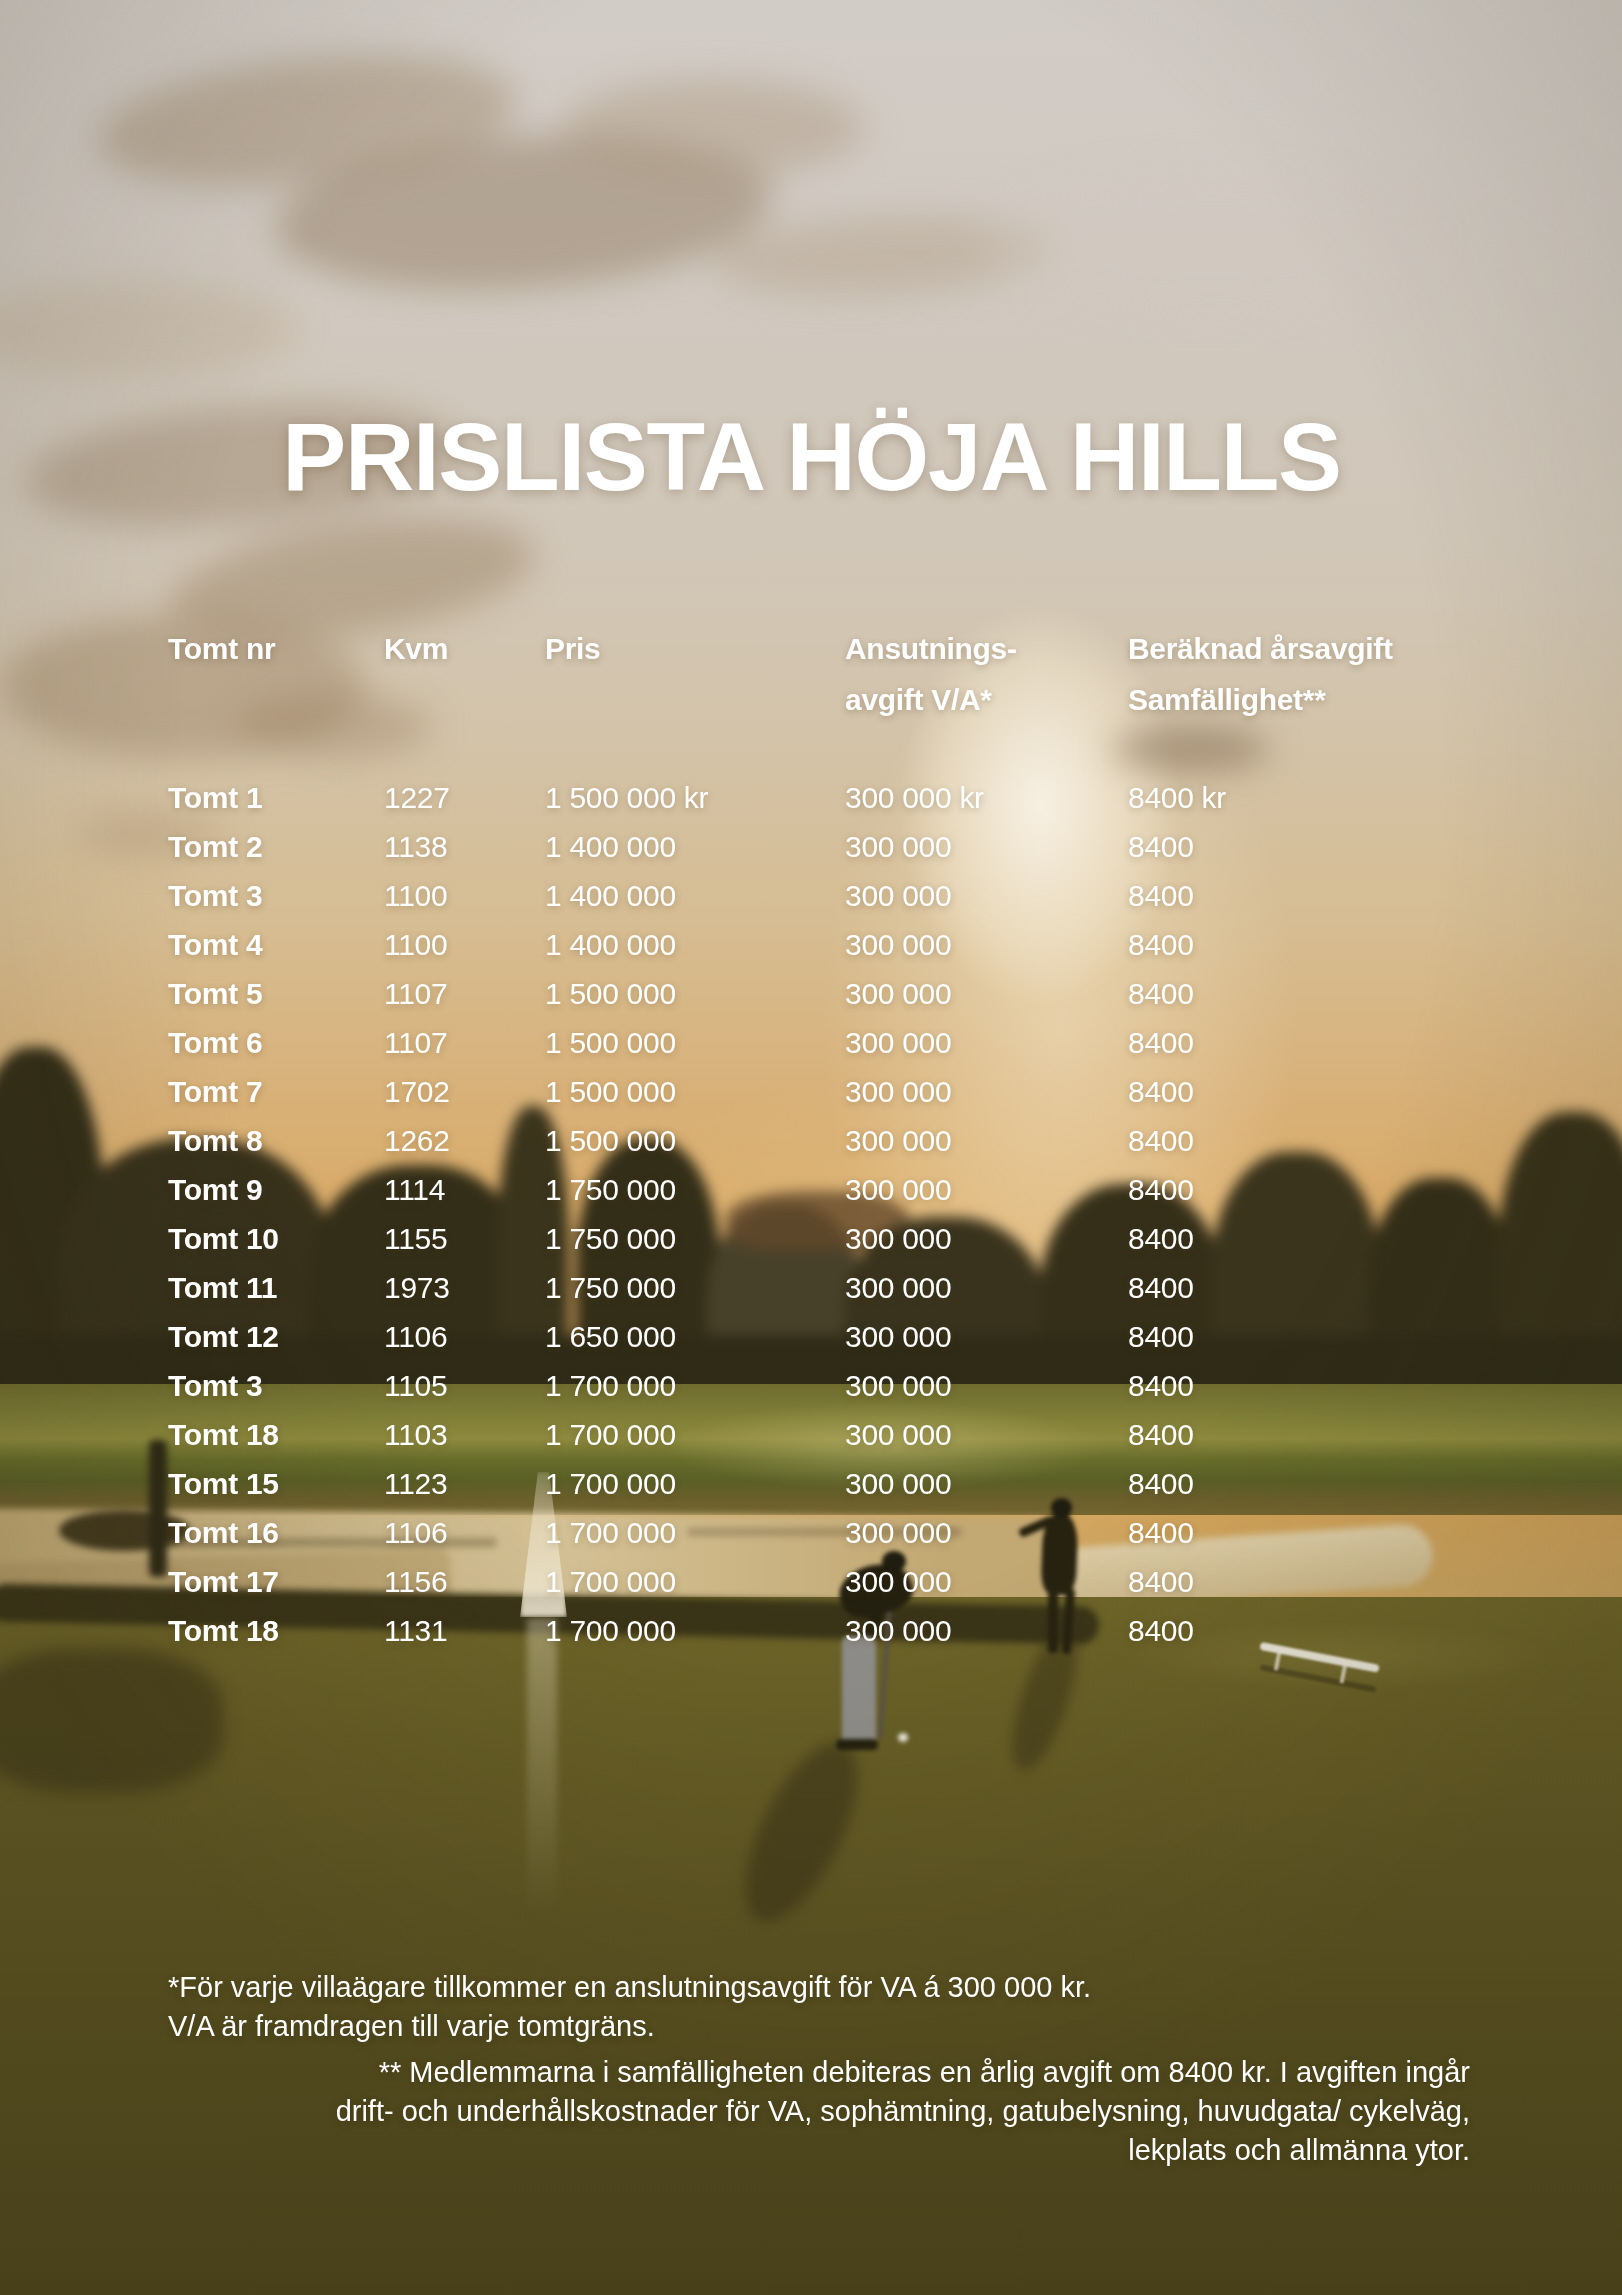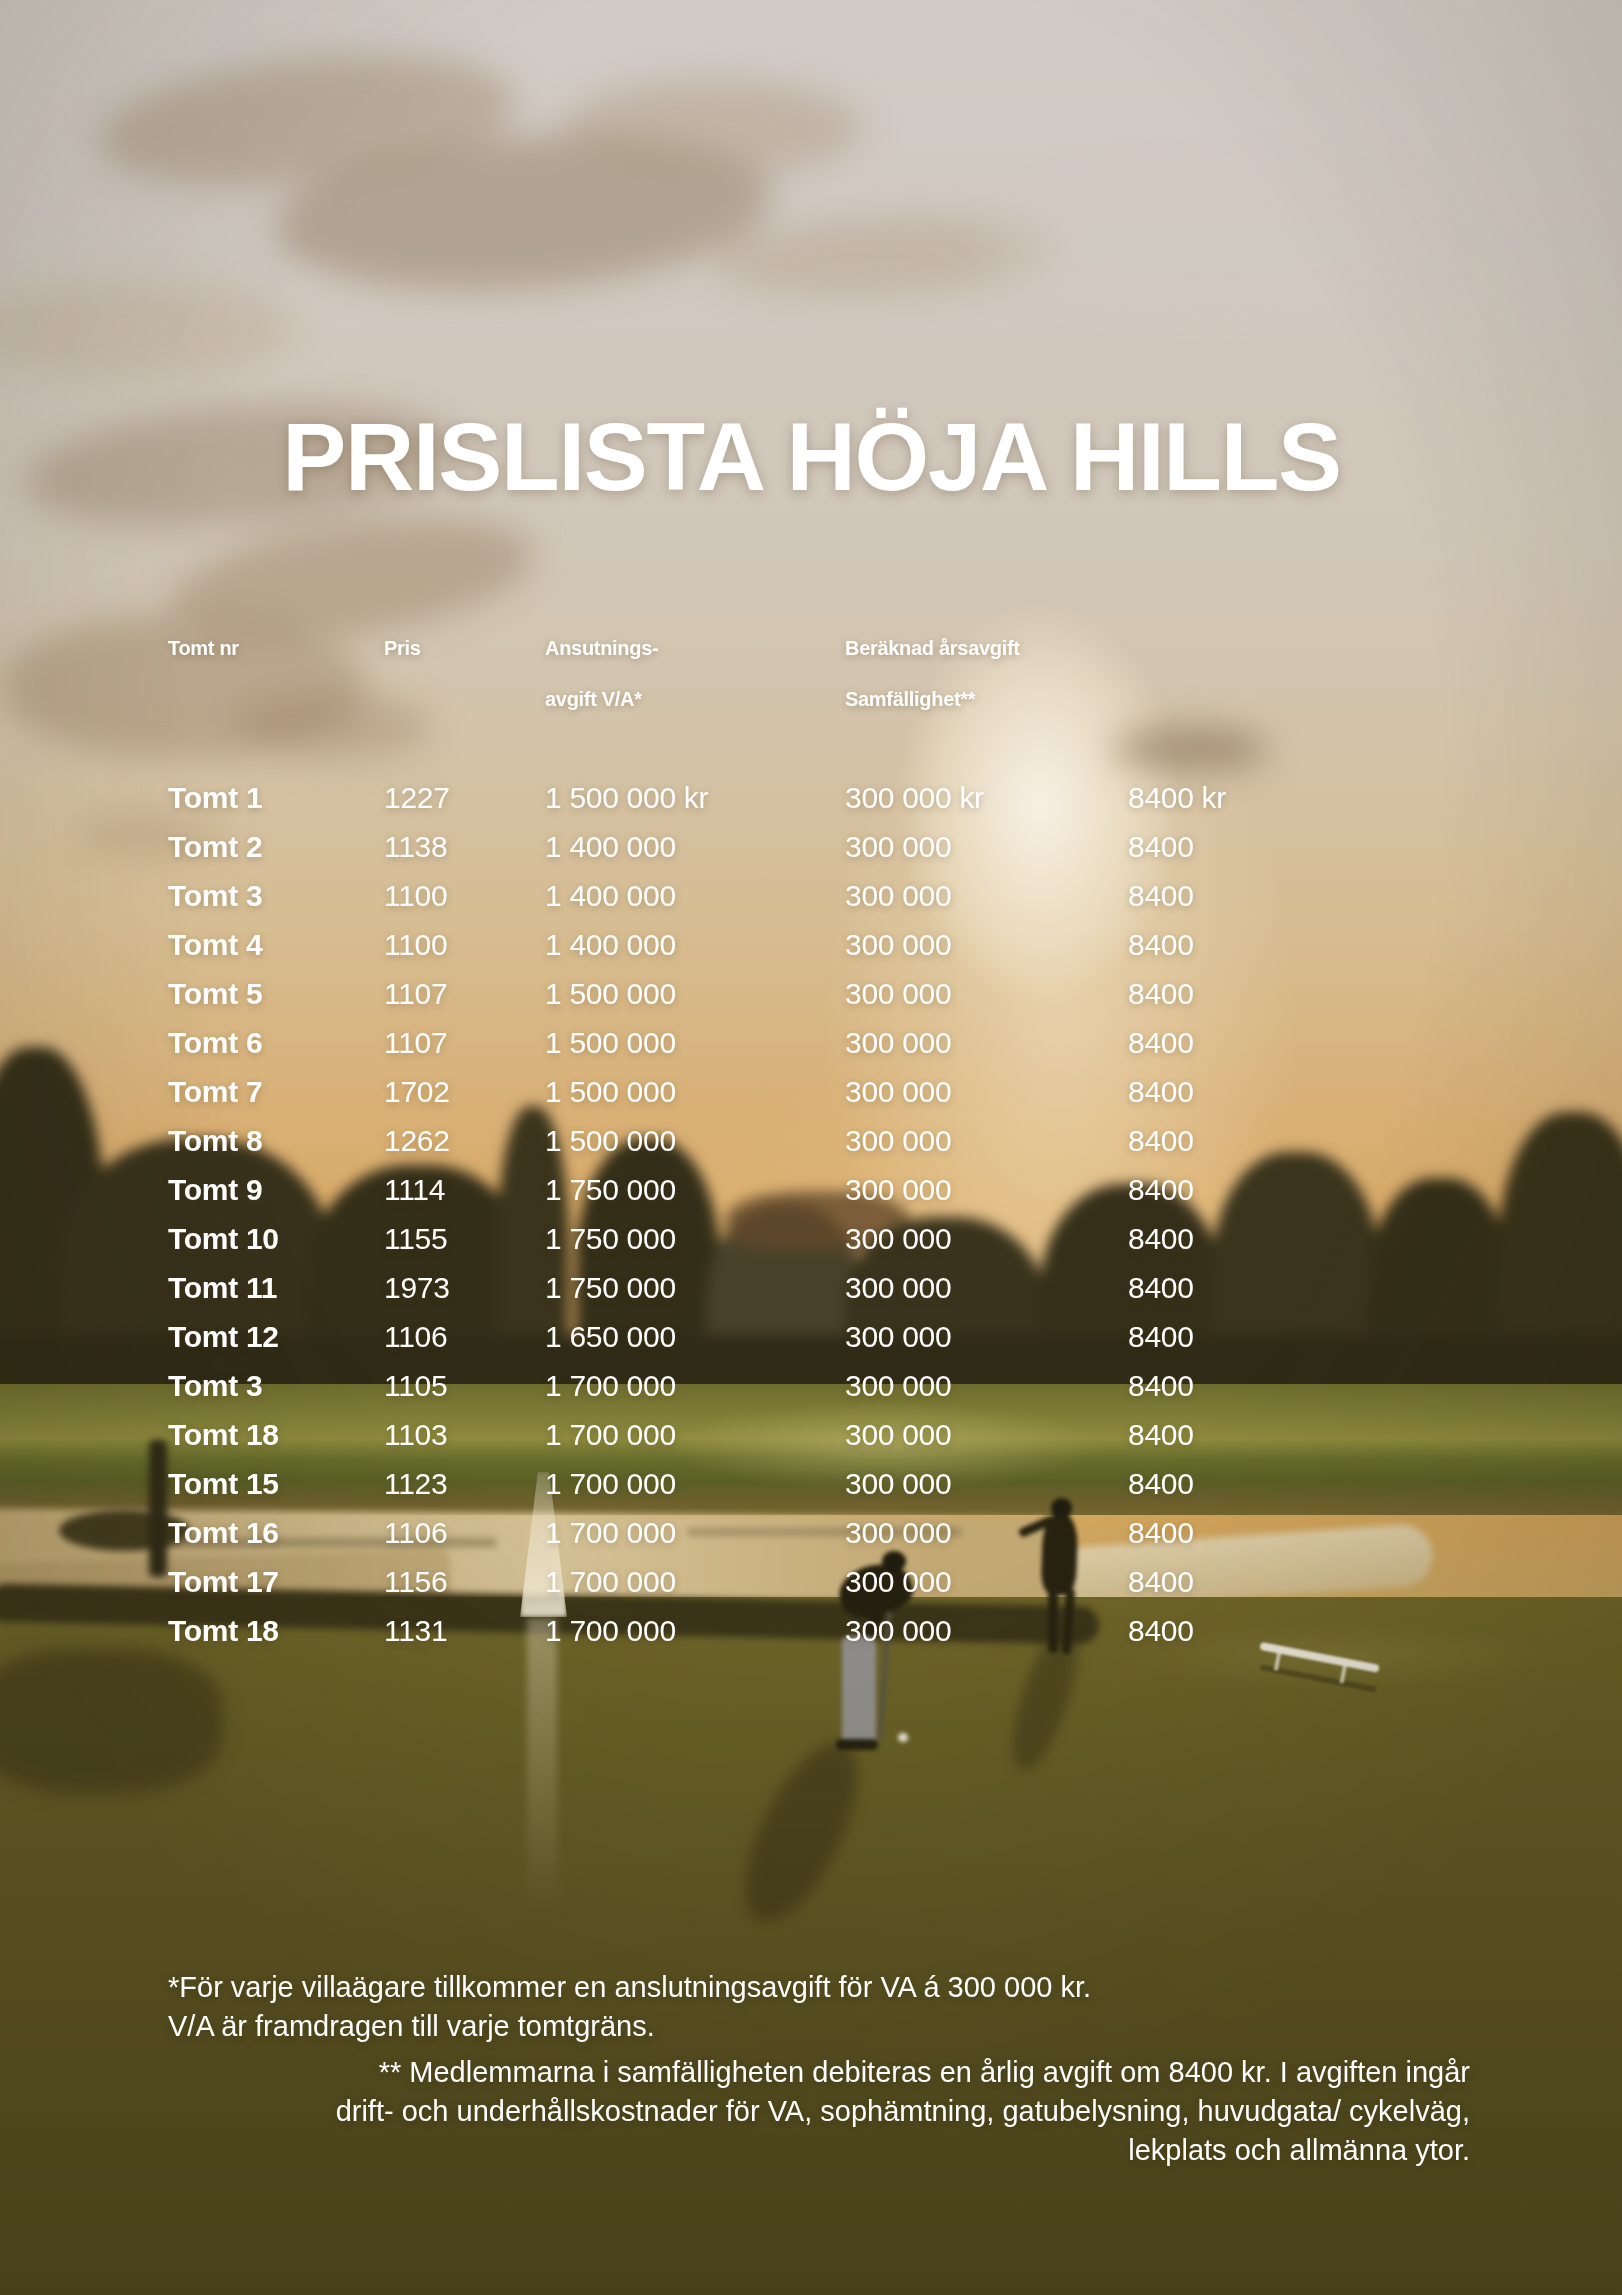--- a/index.html
+++ b/index.html
@@ -142,21 +142,21 @@
     position:absolute; left:0; top:340px; width:1623px;
     text-align:center; font-size:96px; font-weight:700; letter-spacing:-1.3px;
     line-height:105px; white-space:nowrap;
     text-shadow:0 2.6px 11.8px rgba(80,55,20,.28);
   }
   .thead,.trow{
     display:grid; grid-template-columns:216px 161px 300px 283px 1fr;
     position:relative;
   }
   .thead{position:absolute; left:168px; top:623px; width:1288px; font-weight:700;}
-  .thead .hcell div{line-height:51px; font-size:20px; letter-spacing:-0.3px; text-shadow:0 2px 7.9px rgba(80,55,20,.3);}
+  .thead .hcell div{line-height:51px; font-size:30px; letter-spacing:-0.3px; text-shadow:0 2px 7.9px rgba(80,55,20,.3);}
   .rows{position:absolute; left:168px; top:773px; width:1288px;}
   .trow{height:49px;}
   .cell{
     font-size:30px; line-height:49px; font-weight:400; letter-spacing:-0.3px;
     white-space:nowrap; text-shadow:0 2px 7.9px rgba(80,55,20,.3);
   }
   .c-nr{font-weight:700;}
   .footnote{
     position:absolute; left:168px; width:1302px;
     font-size:29px; line-height:39px; font-weight:400;
@@ -246,20 +246,24 @@
 
   <div class="layer content">
     <h1 class="title">PRISLISTA HÖJA HILLS</h1>
 
     <div class="thead">
       <div class="hcell">
         <div>Tomt nr</div>
         <div></div>
       </div>
       <div class="hcell">
+        <div>Kvm</div>
+        <div></div>
+      </div>
+      <div class="hcell">
         <div>Pris</div>
         <div></div>
       </div>
       <div class="hcell">
         <div>Ansutnings-</div>
         <div>avgift V/A*</div>
       </div>
       <div class="hcell">
         <div>Beräknad årsavgift</div>
         <div>Samfällighet**</div>

